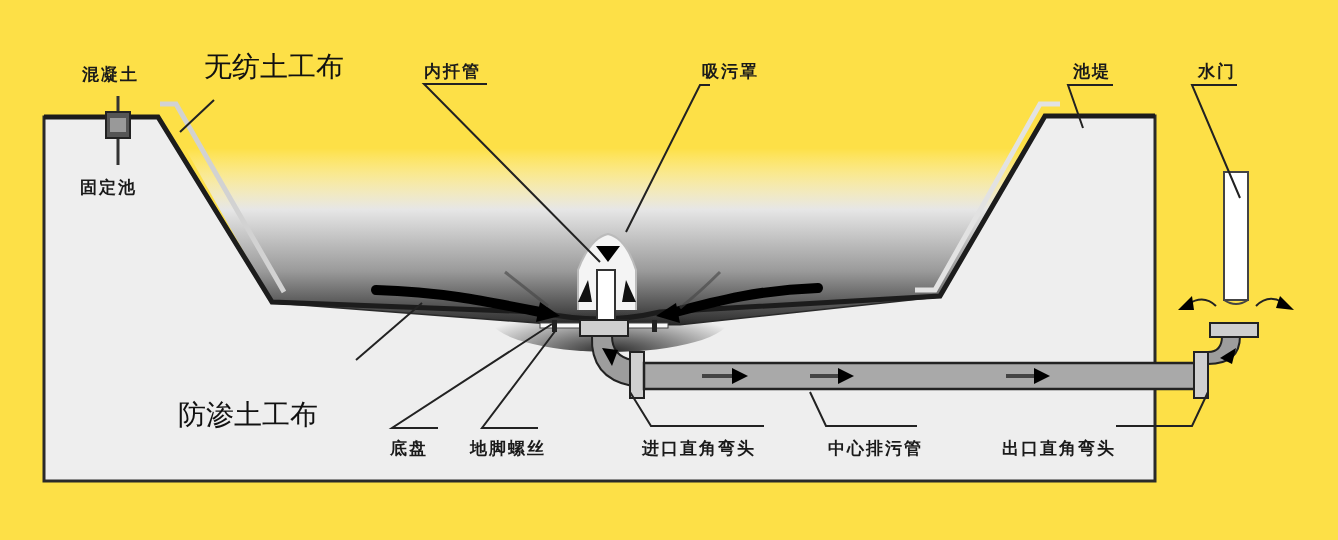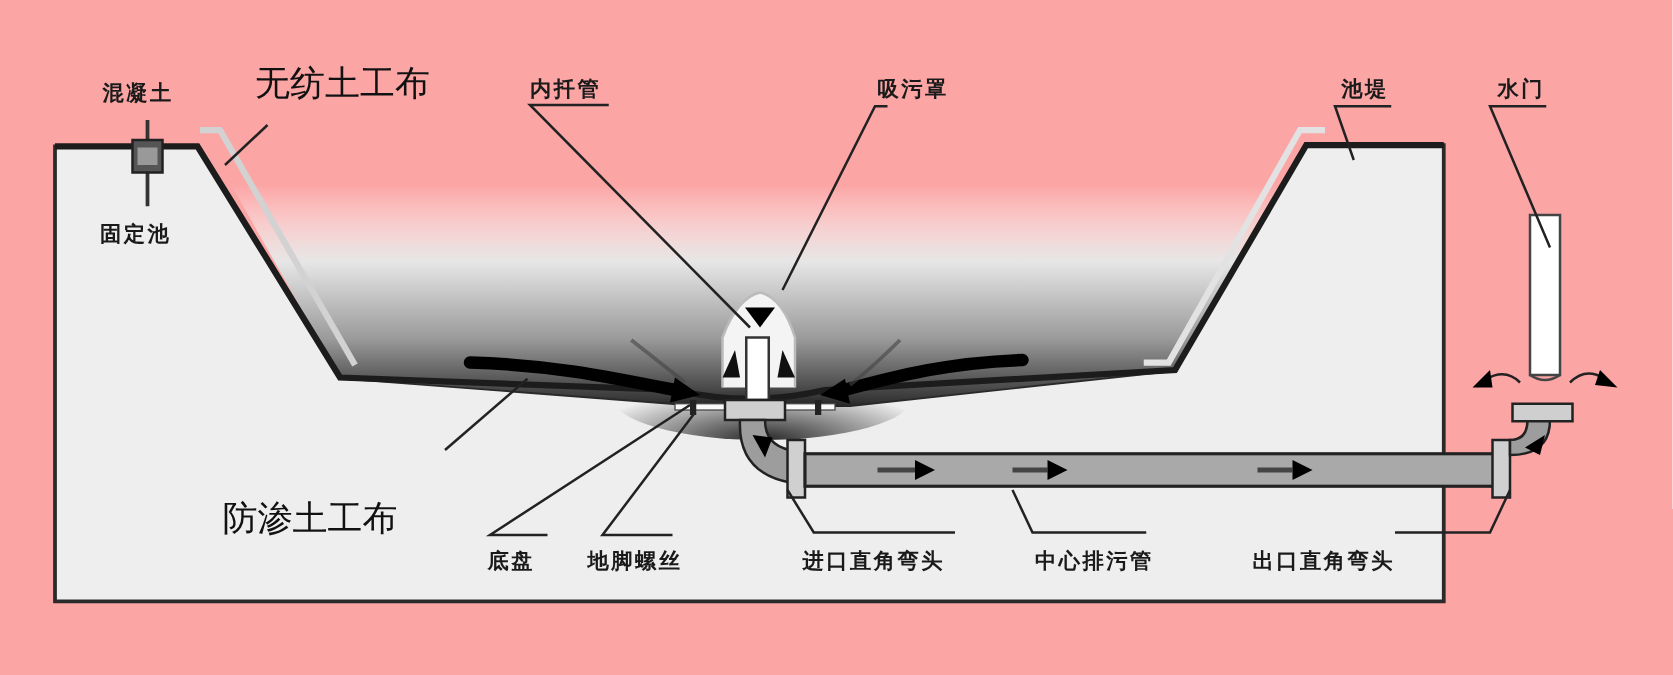--- a/index.html
+++ b/index.html
@@ -1,16 +1,16 @@
 <!DOCTYPE html>
 <html><head>
 <meta charset="utf-8">
 <style>
   html, body { margin: 0; padding: 0; background: #fdfdfd; }
-  #stage { position: relative; width: 1338px; height: 540px; overflow: hidden; background: #fca5a5; }
+  #stage { position: relative; width: 1338px; height: 540px; overflow: hidden; background: #fde047; }
   svg { position: absolute; left: 0; top: 0; }
   .lbl-bold { font-family: "DejaVu Sans", sans-serif; font-weight: bold; font-size: 17px; fill: #1a1a1a; letter-spacing: 2px; }
   .lbl-serif { font-family: "DejaVu Serif", serif; font-size: 28px; fill: #111; }
 </style>
 </head>
 <body>
 
 <div id="stage">
 <svg width="1338" height="540" viewBox="0 0 1338 540">
   <defs>

